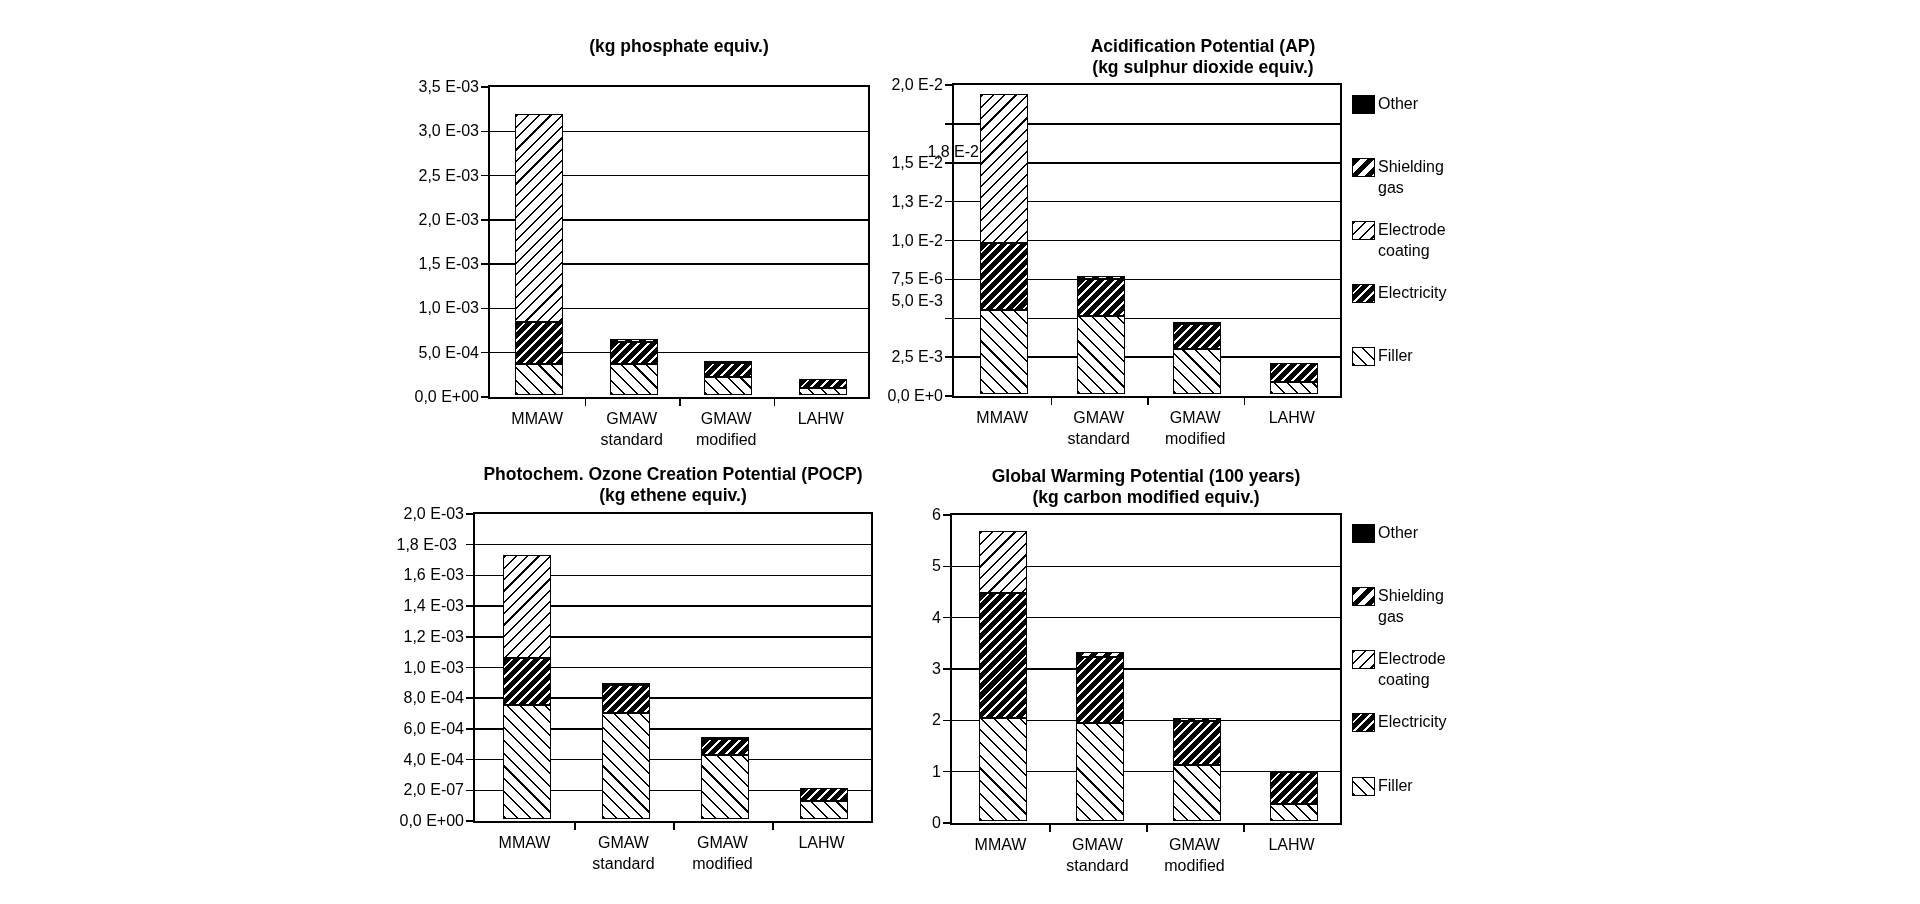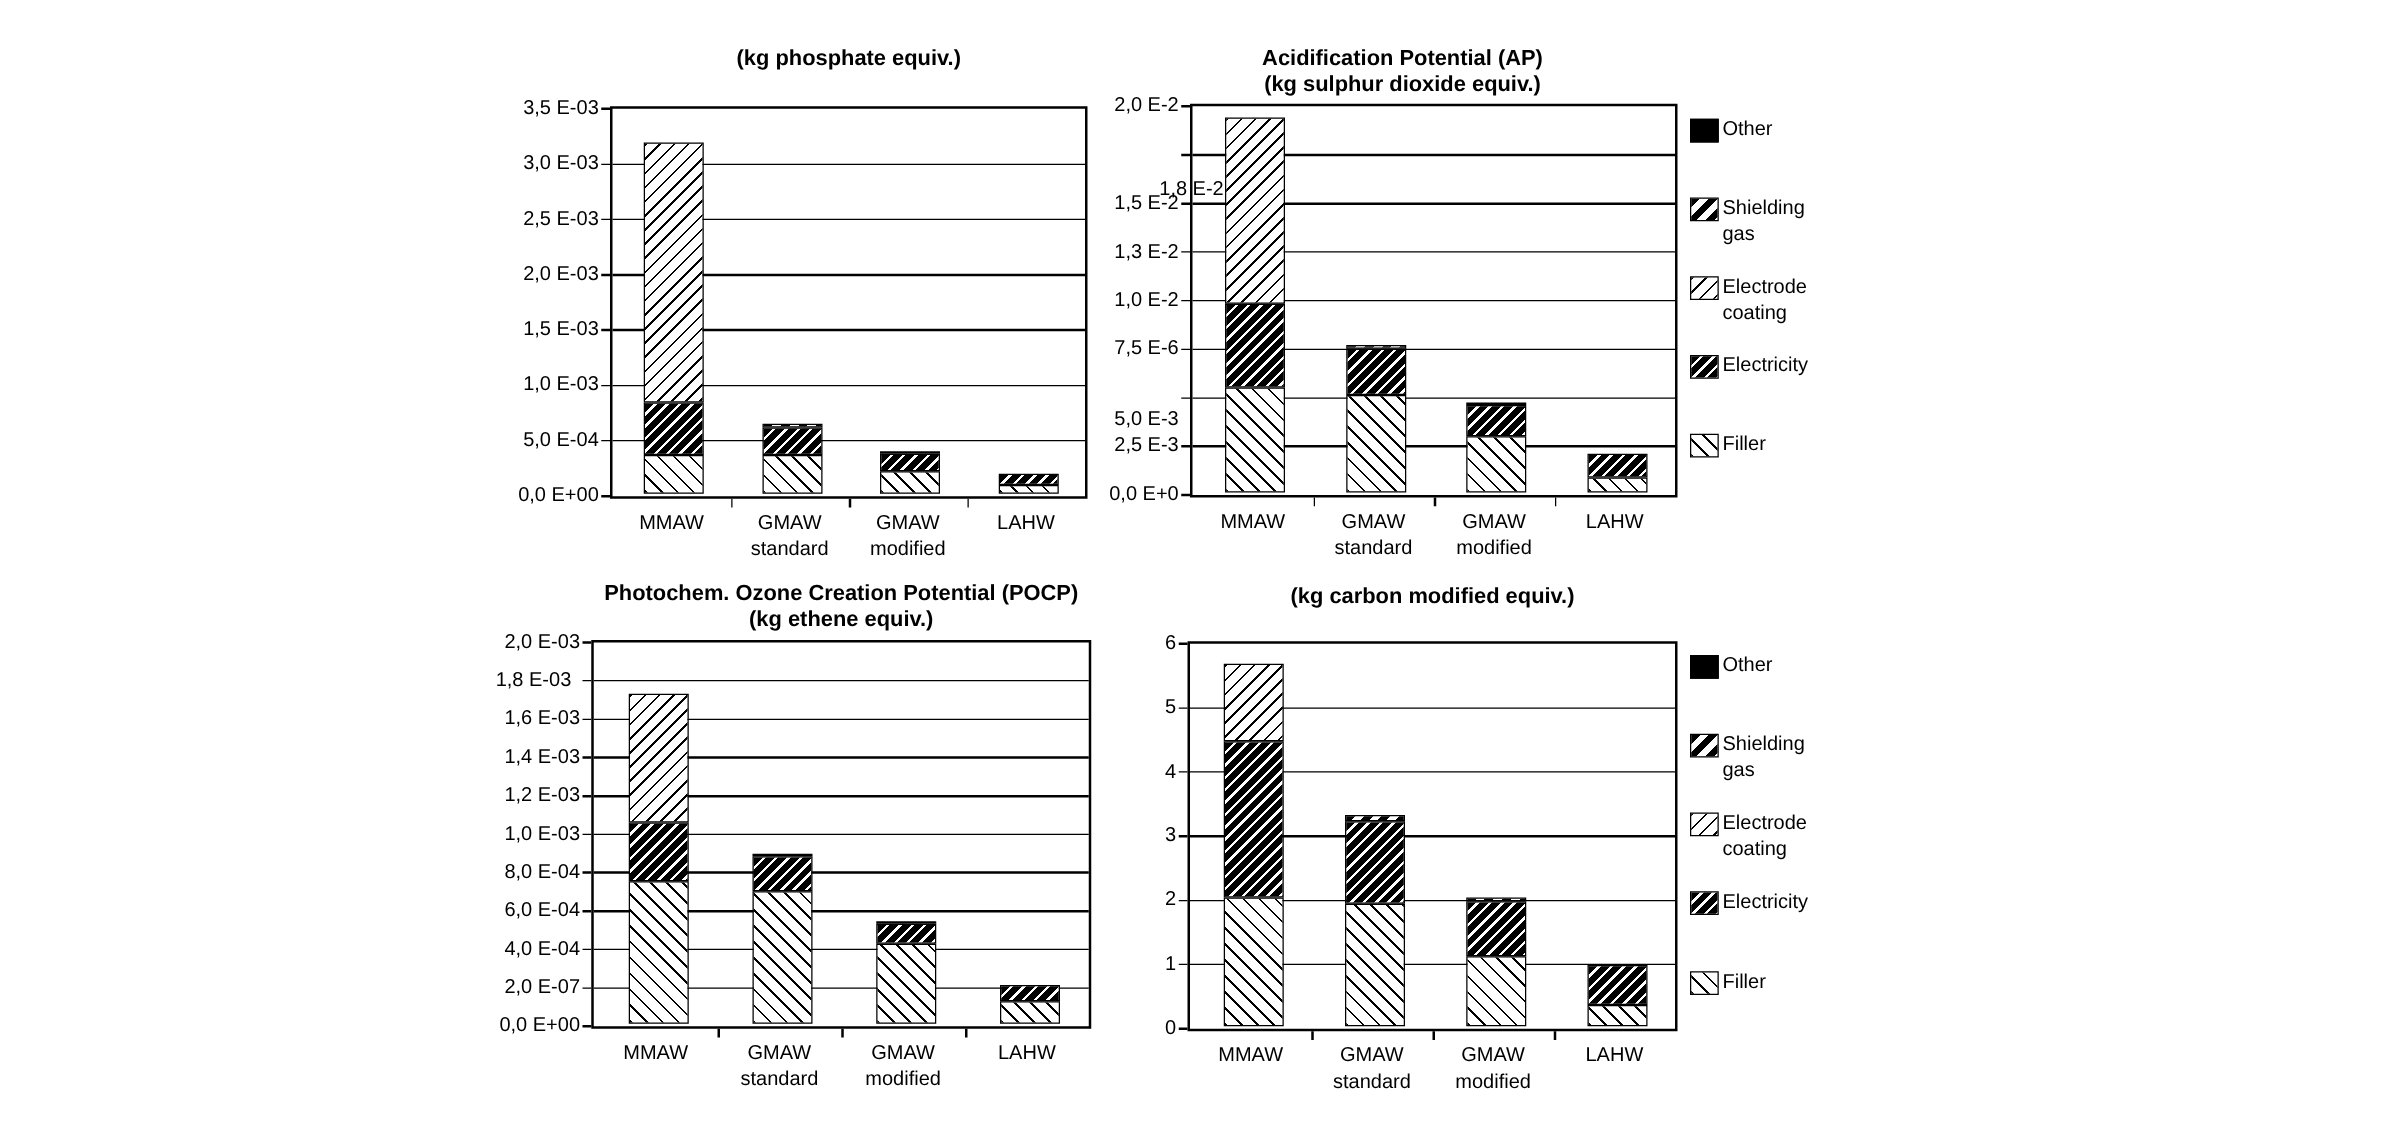--- a/index.html
+++ b/index.html
@@ -27,29 +27,30 @@
   .legend-label{position:absolute;font-size:16px;line-height:21px;white-space:pre-line;}
 </style>
 </head>
 <body>
 
 <div id="canvas">
 
   <div class="chart-title" style="left:488px;top:36px;width:382px;">
     <div>(kg phosphate equiv.)</div>
   </div>
-  <div class="chart-title" style="left:927px;top:36px;width:390px;">
+  <div class="chart-title" style="left:1008px;top:36px;width:390px;">
     <div>Acidification Potential (AP)</div>
     <div>(kg sulphur dioxide equiv.)</div>
   </div>
   <div class="chart-title" style="left:473px;top:464px;width:400px;">
     <div>Photochem. Ozone Creation Potential (POCP)</div>
     <div>(kg ethene equiv.)</div>
   </div>
   <div class="chart-title" style="left:950px;top:466px;width:392px;">
+    <div>Global Warming Potential (100 years)</div>
     <div>(kg carbon modified equiv.)</div>
   </div>
 
   <div id="charts-root">
       <div class="plotbox" style="left: 488px; top: 85px; width: 382px; height: 314px;">
         <div class="gridline" style="top: 43.5357px;"></div>
         <div class="gridline" style="top: 87.8214px;"></div>
         <div class="gridline" style="top: 132.107px;"></div>
         <div class="gridline" style="top: 176.393px;"></div>
         <div class="gridline" style="top: 220.679px;"></div>
@@ -132,21 +133,21 @@
       <div class="ytick-label" style="left: 884px; top: 113.875px; margin-top: 28px;">1,8 E-2</div>
       <div class="axis-tick" style="left: 945px; top: 123.125px; width: 7px; height: 1.5px;"></div>
       <div class="ytick-label" style="left: 848px; top: 152.75px;">1,5 E-2</div>
       <div class="axis-tick" style="left: 945px; top: 162px; width: 7px; height: 1.5px;"></div>
       <div class="ytick-label" style="left: 848px; top: 191.625px;">1,3 E-2</div>
       <div class="axis-tick" style="left: 945px; top: 200.875px; width: 7px; height: 1.5px;"></div>
       <div class="ytick-label" style="left: 848px; top: 230.5px;">1,0 E-2</div>
       <div class="axis-tick" style="left: 945px; top: 239.75px; width: 7px; height: 1.5px;"></div>
       <div class="ytick-label" style="left: 848px; top: 269.375px;">7,5 E-6</div>
       <div class="axis-tick" style="left: 945px; top: 278.625px; width: 7px; height: 1.5px;"></div>
-      <div class="ytick-label" style="left: 848px; top: 326px;">5,0 E-3</div>
+      <div class="ytick-label" style="left: 848px; top: 291px;">5,0 E-3</div>
       <div class="axis-tick" style="left: 945px; top: 317.5px; width: 7px; height: 1.5px;"></div>
       <div class="ytick-label" style="left: 848px; top: 347.125px;">2,5 E-3</div>
       <div class="axis-tick" style="left: 945px; top: 356.375px; width: 7px; height: 1.5px;"></div>
       <div class="ytick-label" style="left: 848px; top: 386px;">0,0 E+0</div>
       <div class="axis-tick" style="left: 945px; top: 395.25px; width: 7px; height: 1.5px;"></div>
       <div class="axis-tick" style="left: 1050.5px; top: 398px; width: 1.5px; height: 7px;"></div>
       <div class="axis-tick" style="left: 1147px; top: 398px; width: 1.5px; height: 7px;"></div>
       <div class="axis-tick" style="left: 1243.5px; top: 398px; width: 1.5px; height: 7px;"></div>
       <div class="xtick-label" style="left: 942.25px; top: 407px; white-space: pre-line;">MMAW</div>
       <div class="xtick-label" style="left: 1038.75px; top: 407px; white-space: pre-line;">GMAW

